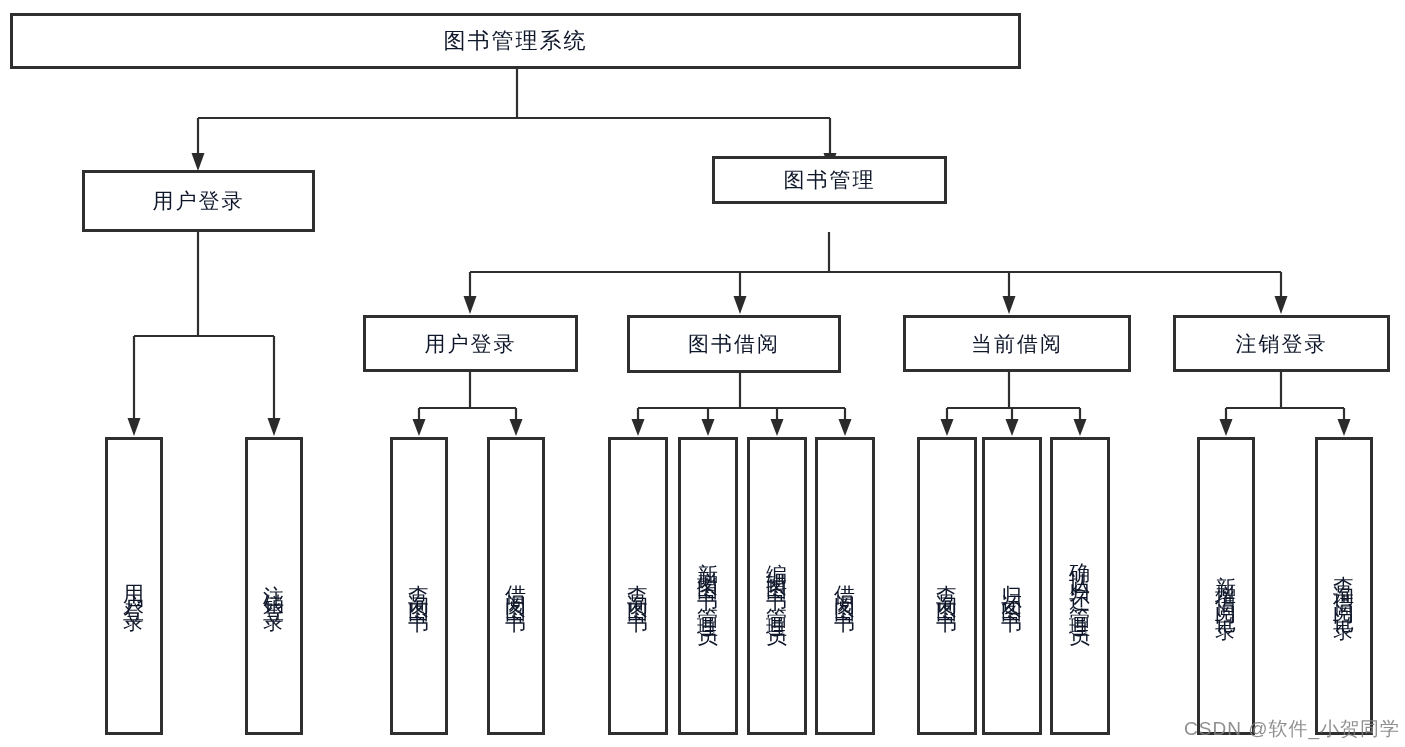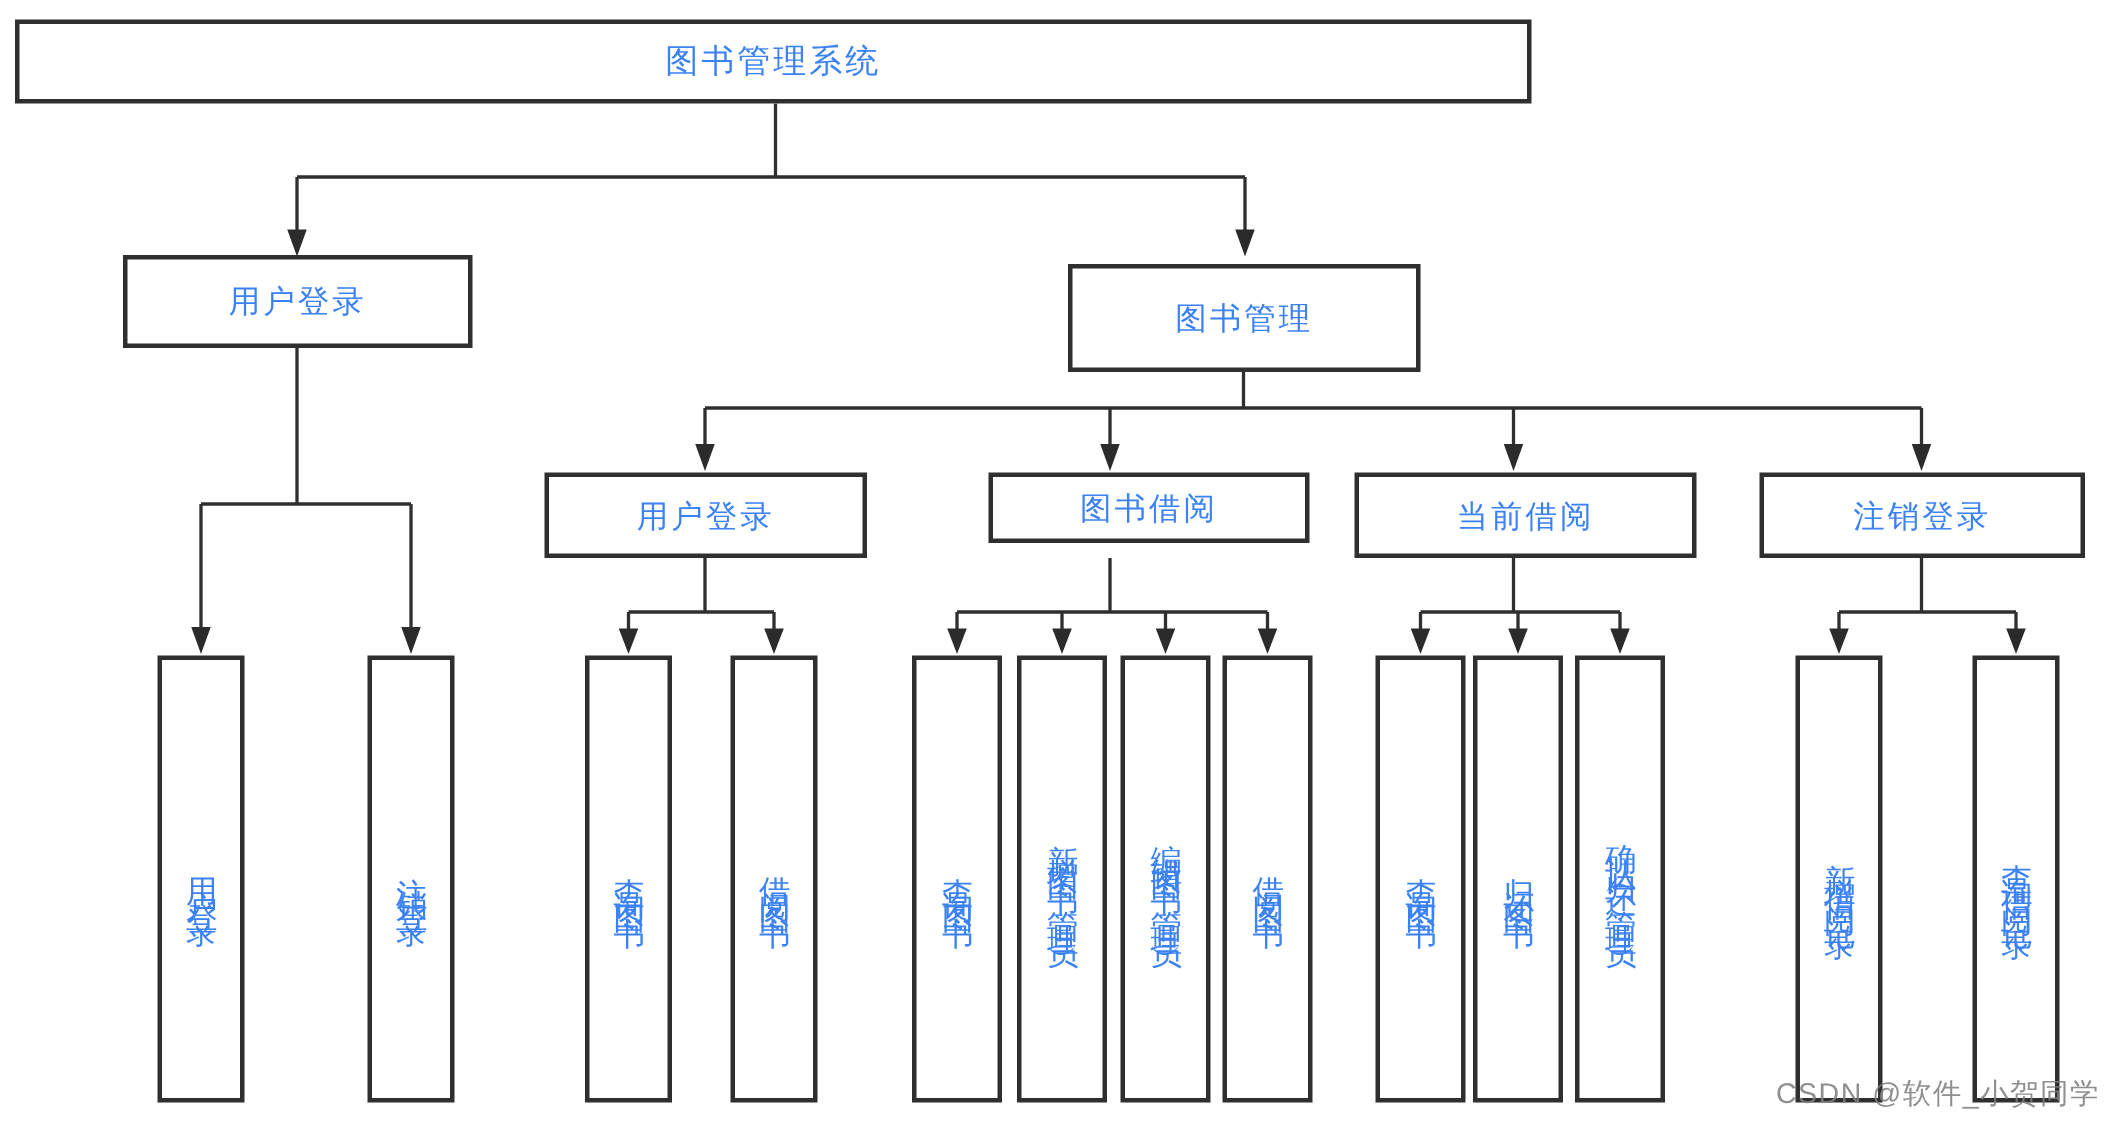--- a/index.html
+++ b/index.html
@@ -5,21 +5,21 @@
   html,body { margin:0; padding:0; }
   body {
     width:1405px; height:747px; position:relative; overflow:hidden;
     background:#ffffff;
     font-family:"Liberation Sans","DejaVu Sans",sans-serif;
   }
   .node {
     position:absolute; box-sizing:border-box;
     border:3px solid #2f2f2f; background:#ffffff;
     display:flex; align-items:center; justify-content:center;
-    color:#3b82f6;
+    color:#0f172a;
   }
   .h-node { font-size:21px; letter-spacing:2px; white-space:nowrap; }
   .root-node { font-size:22px; }
   .leaf span {
     writing-mode:vertical-rl; text-orientation:mixed;
     font-size:21px; letter-spacing:9px; line-height:1;
   }
   svg.connectors {
     position:absolute; left:0; top:0; width:1405px; height:747px;
     pointer-events:none;
@@ -68,28 +68,28 @@
   </g>
 </svg>
 
 <div class="node h-node root-node" style="left:10px; top:13px; width:1011px; height:56px">
   <span>图书管理系统</span>
 </div>
 
 <div class="node h-node" style="left:82px; top:170px; width:233px; height:62px">
   <span>用户登录</span>
 </div>
-<div class="node h-node" style="left:712px; top:176px; width:235px; height:72px">
+<div class="node h-node" style="left:712px; top:156px; width:235px; height:48px">
   <span>图书管理</span>
 </div>
 
 <div class="node h-node" style="left:363px; top:315px; width:215px; height:57px">
   <span>用户登录</span>
 </div>
-<div class="node h-node" style="left:659px; top:315px; width:214px; height:47px">
+<div class="node h-node" style="left:627px; top:315px; width:214px; height:58px">
   <span>图书借阅</span>
 </div>
 <div class="node h-node" style="left:903px; top:315px; width:228px; height:57px">
   <span>当前借阅</span>
 </div>
 <div class="node h-node" style="left:1173px; top:315px; width:217px; height:57px">
   <span>注销登录</span>
 </div>
 
 <div class="node leaf" style="left:105px; top:437px; width:58px; height:298px">

